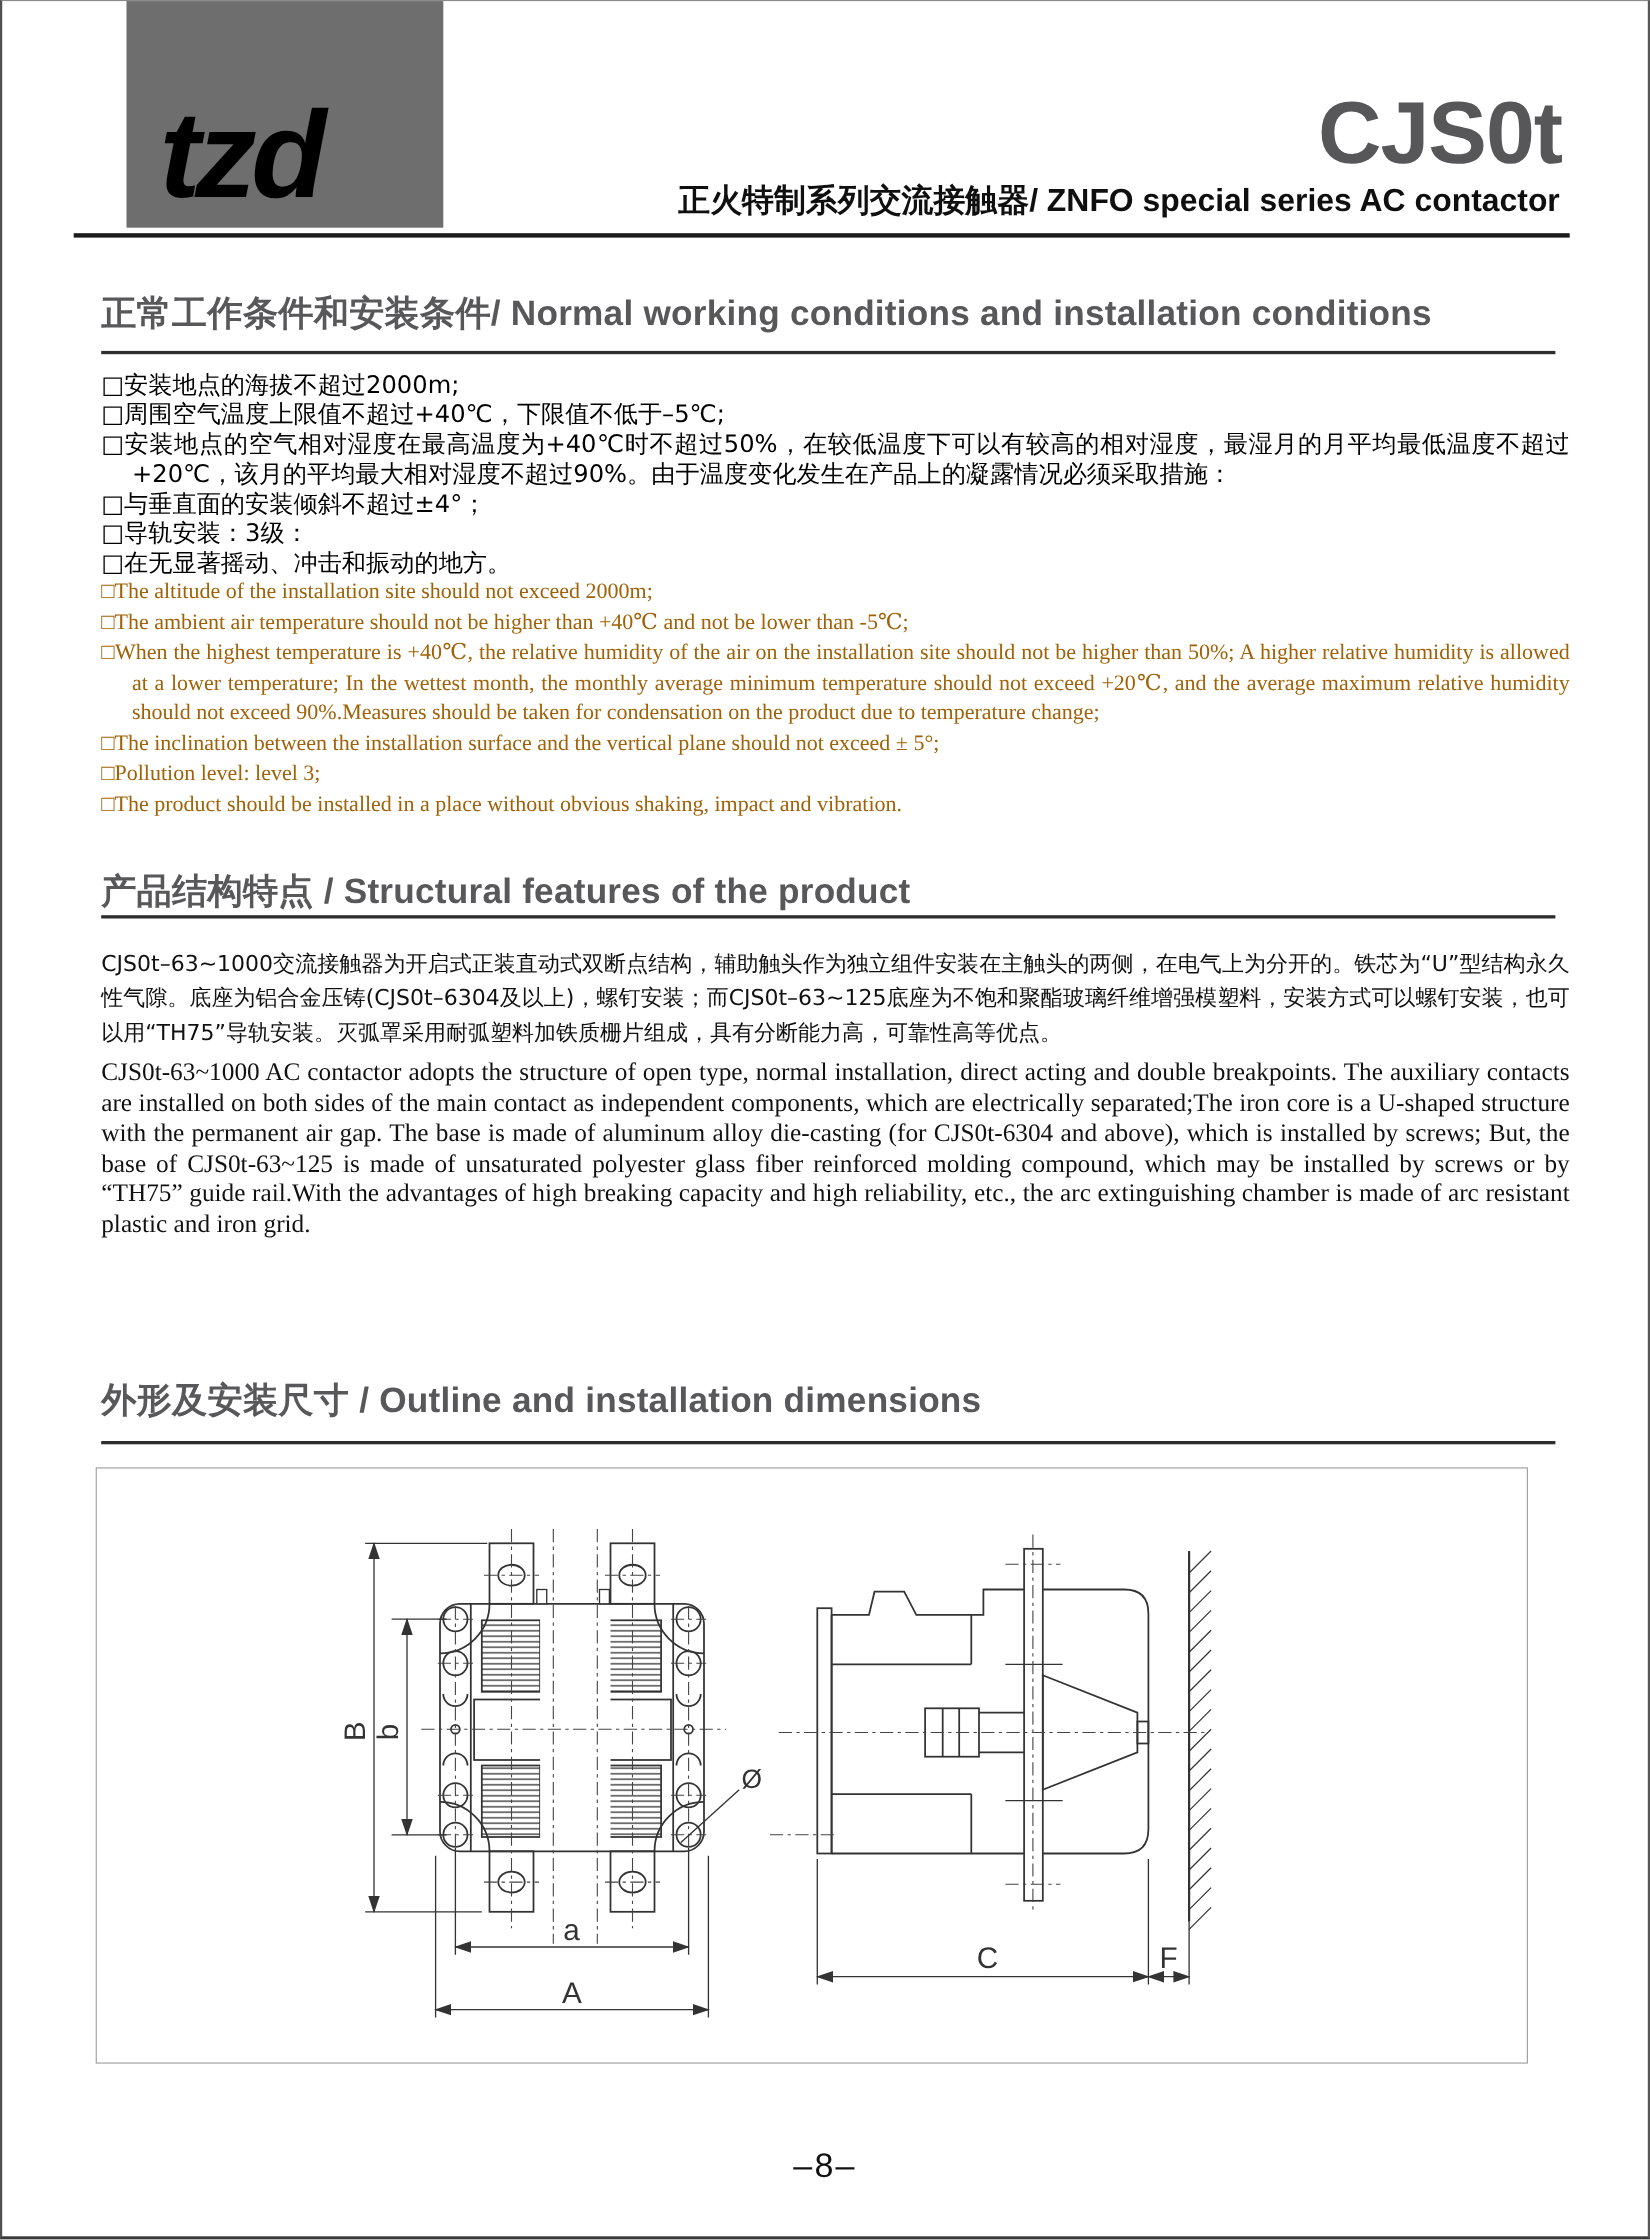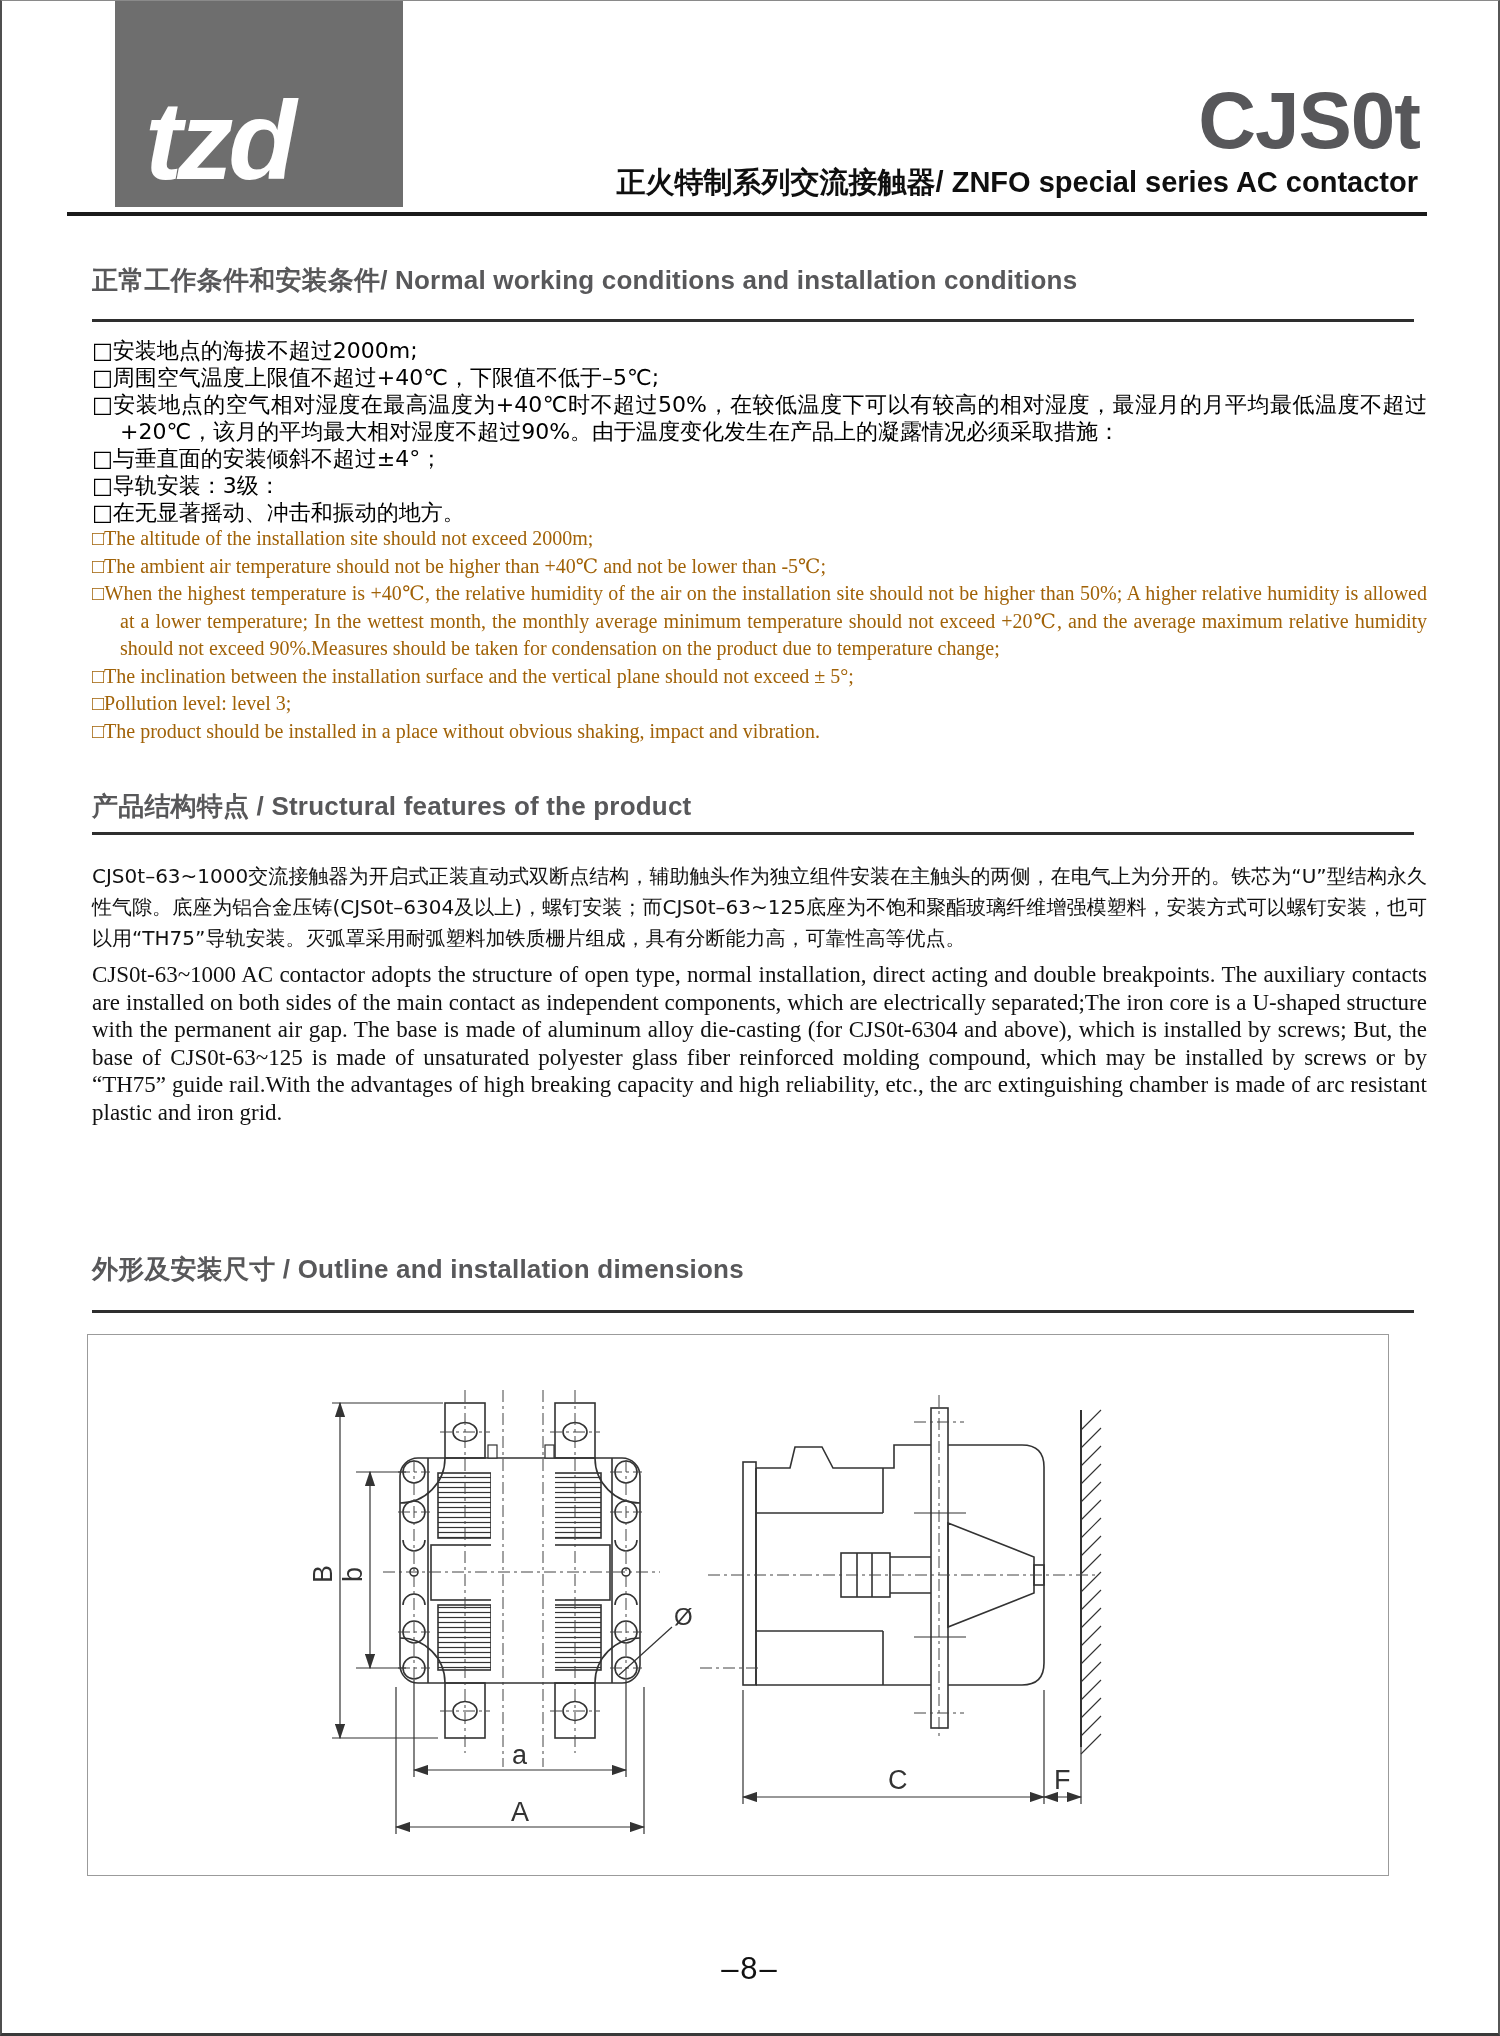--- a/index.html
+++ b/index.html
@@ -6,31 +6,31 @@
   .page{
     position:relative; width:1500px; height:2036px; background:#ffffff;
     box-sizing:border-box; overflow:hidden;
     border-left:2px solid #4f4f4f; border-right:2px solid #565656;
     border-bottom:3px solid #3a3a3a; border-top:1px solid #8a8a8a;
     font-family:"Liberation Sans","DejaVu Sans",sans-serif; color:#111;
   }
   .abs{position:absolute;}
   .logo-box{left:113px; top:0; width:288px; height:206px; background:#6e6e6e;
     display:flex; align-items:flex-end;}
-  .logo-text{color:#ffffff; font-style:italic; font-weight:bold; font-size:112px;
+  .logo-text{color:#000000; font-style:italic; font-weight:bold; font-size:112px;
     line-height:1; padding:0 0 10px 30px; letter-spacing:-5px;
     font-family:"Liberation Sans","DejaVu Sans",sans-serif;}
   .model{right:78px; top:80px; font-size:80px; font-weight:800; color:#57575a;
     letter-spacing:-1px; line-height:1;}
   .subtitle{right:80px; top:162px; font-size:29px; font-weight:600; color:#0f0f0f;
     letter-spacing:0;}
   .rule{background:#1a1a1a;}
   .rule-header{left:65px; top:211px; width:1360px; height:4px;}
   .sec-rule{left:90px; width:1322px; height:3px; background:#2e2e2e;}
-  .sec-title{left:90px; margin:0; font-size:26px; font-weight:bold; color:#58585a;
+  .sec-title{left:90px; margin:0; font-size:32px; font-weight:bold; color:#58585a;
     letter-spacing:0.2px;}
   .bullets{left:90px; width:1335px; text-align:justify;}
   .bullets .bullet{padding-left:28px; text-indent:-28px;}
   .bullets.zh{font-size:22px; line-height:27px; color:#000;
     font-family:"DejaVu Sans","Liberation Sans",sans-serif;}
   .bullets.en{font-size:20px; line-height:27.5px; color:#a16207;
     font-family:"Liberation Serif","DejaVu Serif",serif;}
   .para{left:90px; width:1335px; margin:0; text-align:justify;}
   .para.zh{font-size:20px; line-height:31px;
     font-family:"DejaVu Sans","Liberation Sans",sans-serif;}

